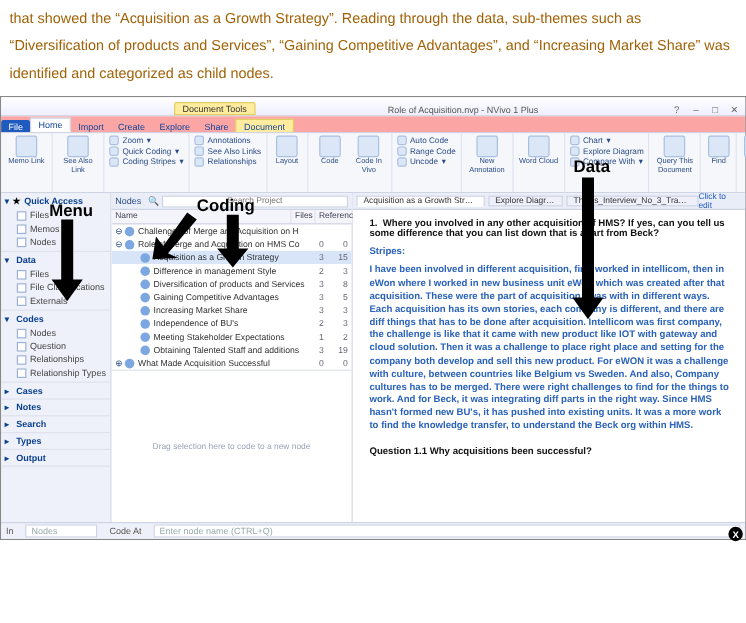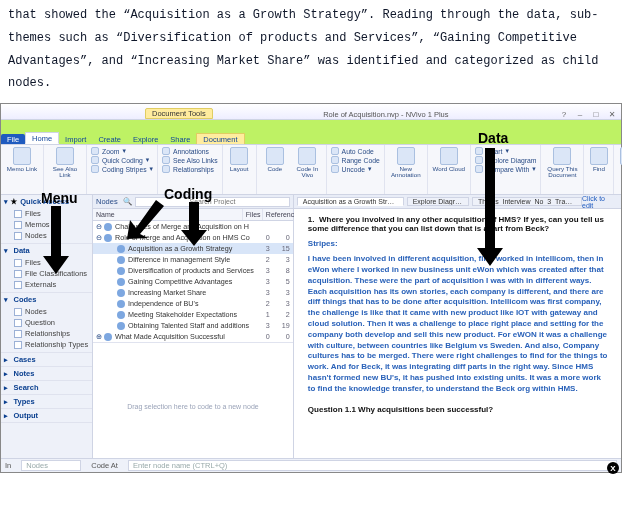--- a/index.html
+++ b/index.html
@@ -1,25 +1,25 @@
 <!DOCTYPE html>
 <html><head>
 <meta charset="utf-8">
 <style>
   * { box-sizing: border-box; }
   html, body { margin:0; padding:0; font-family: "Segoe UI", Arial, sans-serif; font-size:9px; color:#333; background:#fff; }
   .page { width:622px; height:519px; position:relative; background:#fff; }
-  .intro { padding:4px 8px 8px 8px; font-size:12px; line-height:1.9; color:#0f172a; font-family:Liberation Mono, monospace; }
+  .intro { padding:4px 8px 8px 8px; font-size:12px; line-height:1.9; color:#a16207; font-family:Liberation Sans, sans-serif; }
   .app { position:relative; border:1px solid #888; background:#f3f4f8; height:370px; }
   .titlebar { height:16px; background:linear-gradient(#fff,#eef); display:flex; align-items:flex-end; padding:0 4px; font-size:8px; border-bottom:1px solid #cfd4e4; }
   .titlebar .doc-tools { background:#ffec9e; border:1px solid #e0cd63; padding:0 6px; border-radius:2px 2px 0 0; font-size:7.5px; margin-left:140px;}
   .titlebar .title { flex:1; text-align:center; color:#555; font-size:7.5px; }
   .win-controls { display:flex; gap:6px; }
   .win-controls span { width:10px; text-align:center; color:#666; }
-  .ribbon-tabs { height:25px; background:#bef264; display:flex; align-items:flex-end; font-size:7.5px; border-bottom:1px solid #cfd4e4; }
+  .ribbon-tabs { height:14px; background:#fca5a5; display:flex; align-items:flex-end; font-size:7.5px; border-bottom:1px solid #cfd4e4; }
   .ribbon-tabs .tab { padding:1px 6px 0 6px; color:#10459a; }
   .ribbon-tabs .tab.file { background:#1f5bbf; color:#fff; border-radius:2px 2px 0 0; }
   .ribbon-tabs .tab.active { background:#fff; border:1px solid #cfd4e4; border-bottom:1px solid #fff; color:#10459a; }
   .ribbon-tabs .tab.doc { background:#ffec9e; border:1px solid #e0cd63; border-bottom:none; }
   .ribbon { height:50px; background:#f6f7fb; border-bottom:1px solid #cfd4e4; display:flex; font-size:6.8px; color:#444; }
   .rgroup { border-right:1px solid #e0e3ef; padding:2px 4px; display:flex; flex-direction:column; justify-content:space-between; }
   .rgroup .icons { display:flex; gap:4px; align-items:flex-start; }
   .ritem { display:flex; flex-direction:column; align-items:center; width:34px; }
   .ritem .ic { width:18px; height:18px; background:#dbe6f7; border:1px solid #aac0e0; border-radius:2px; margin-bottom:1px; }
   .ritem .lab { text-align:center; font-size:6.2px; line-height:1; color:#2a4c86; }

